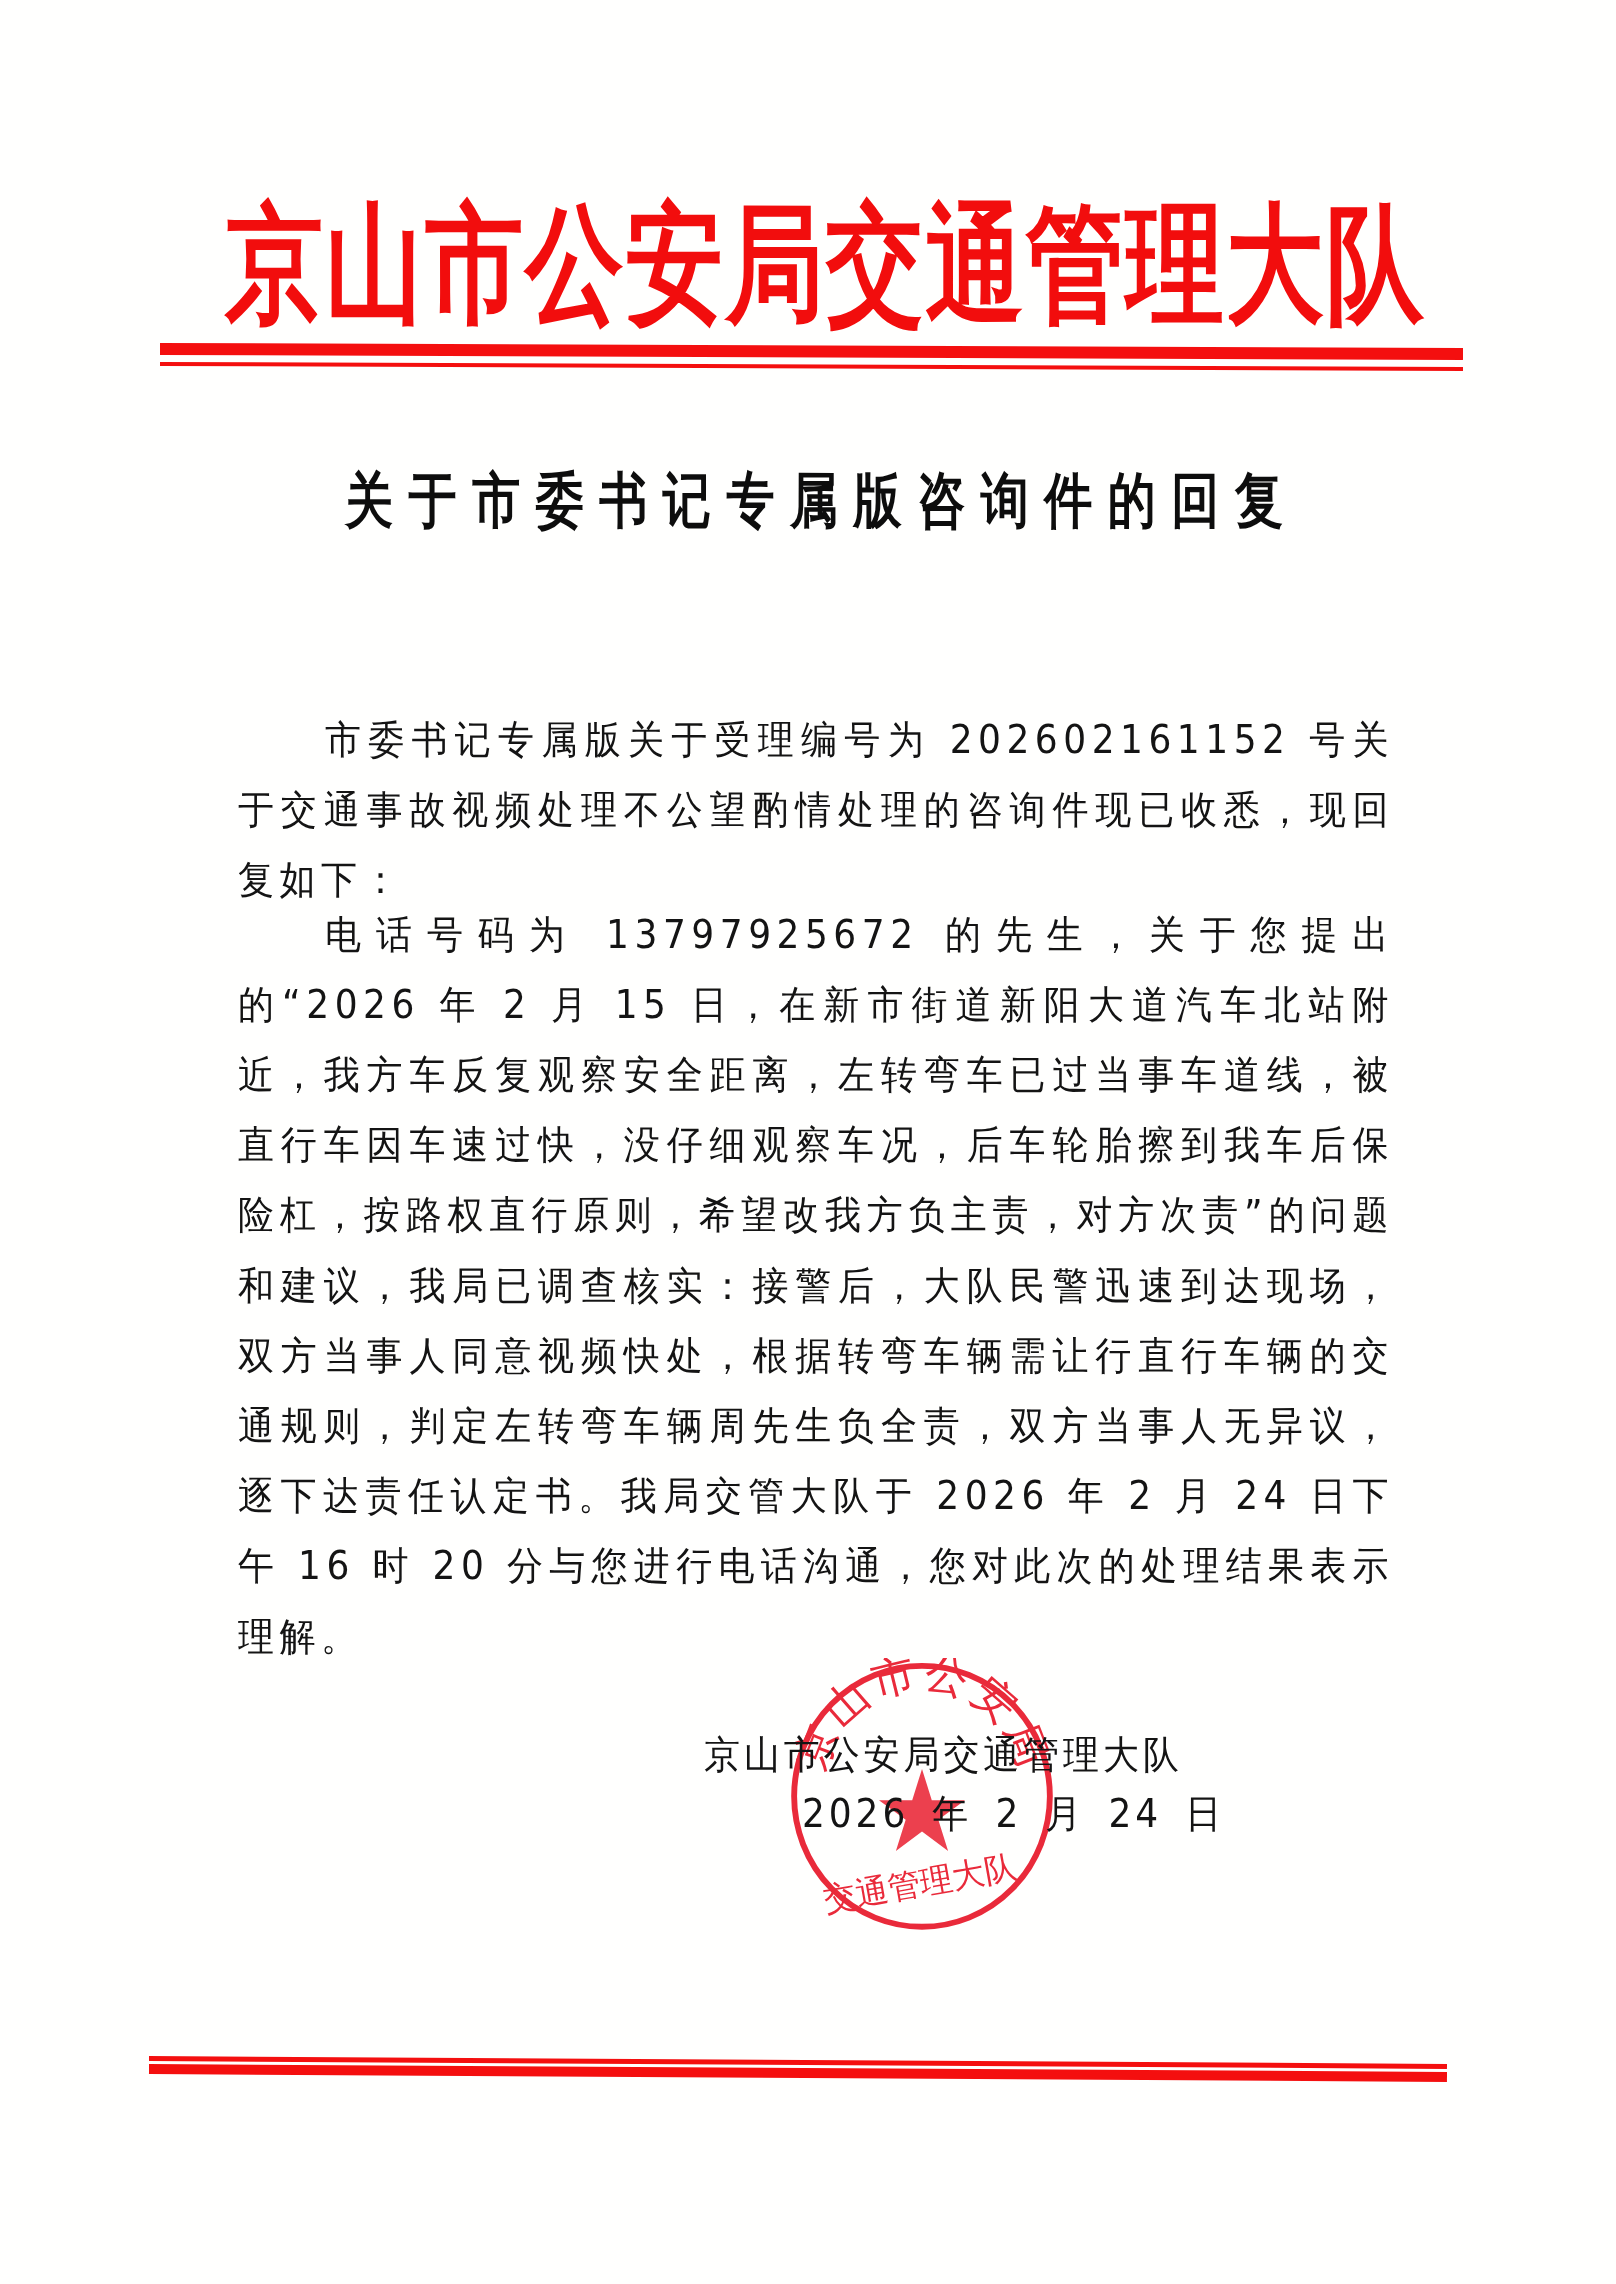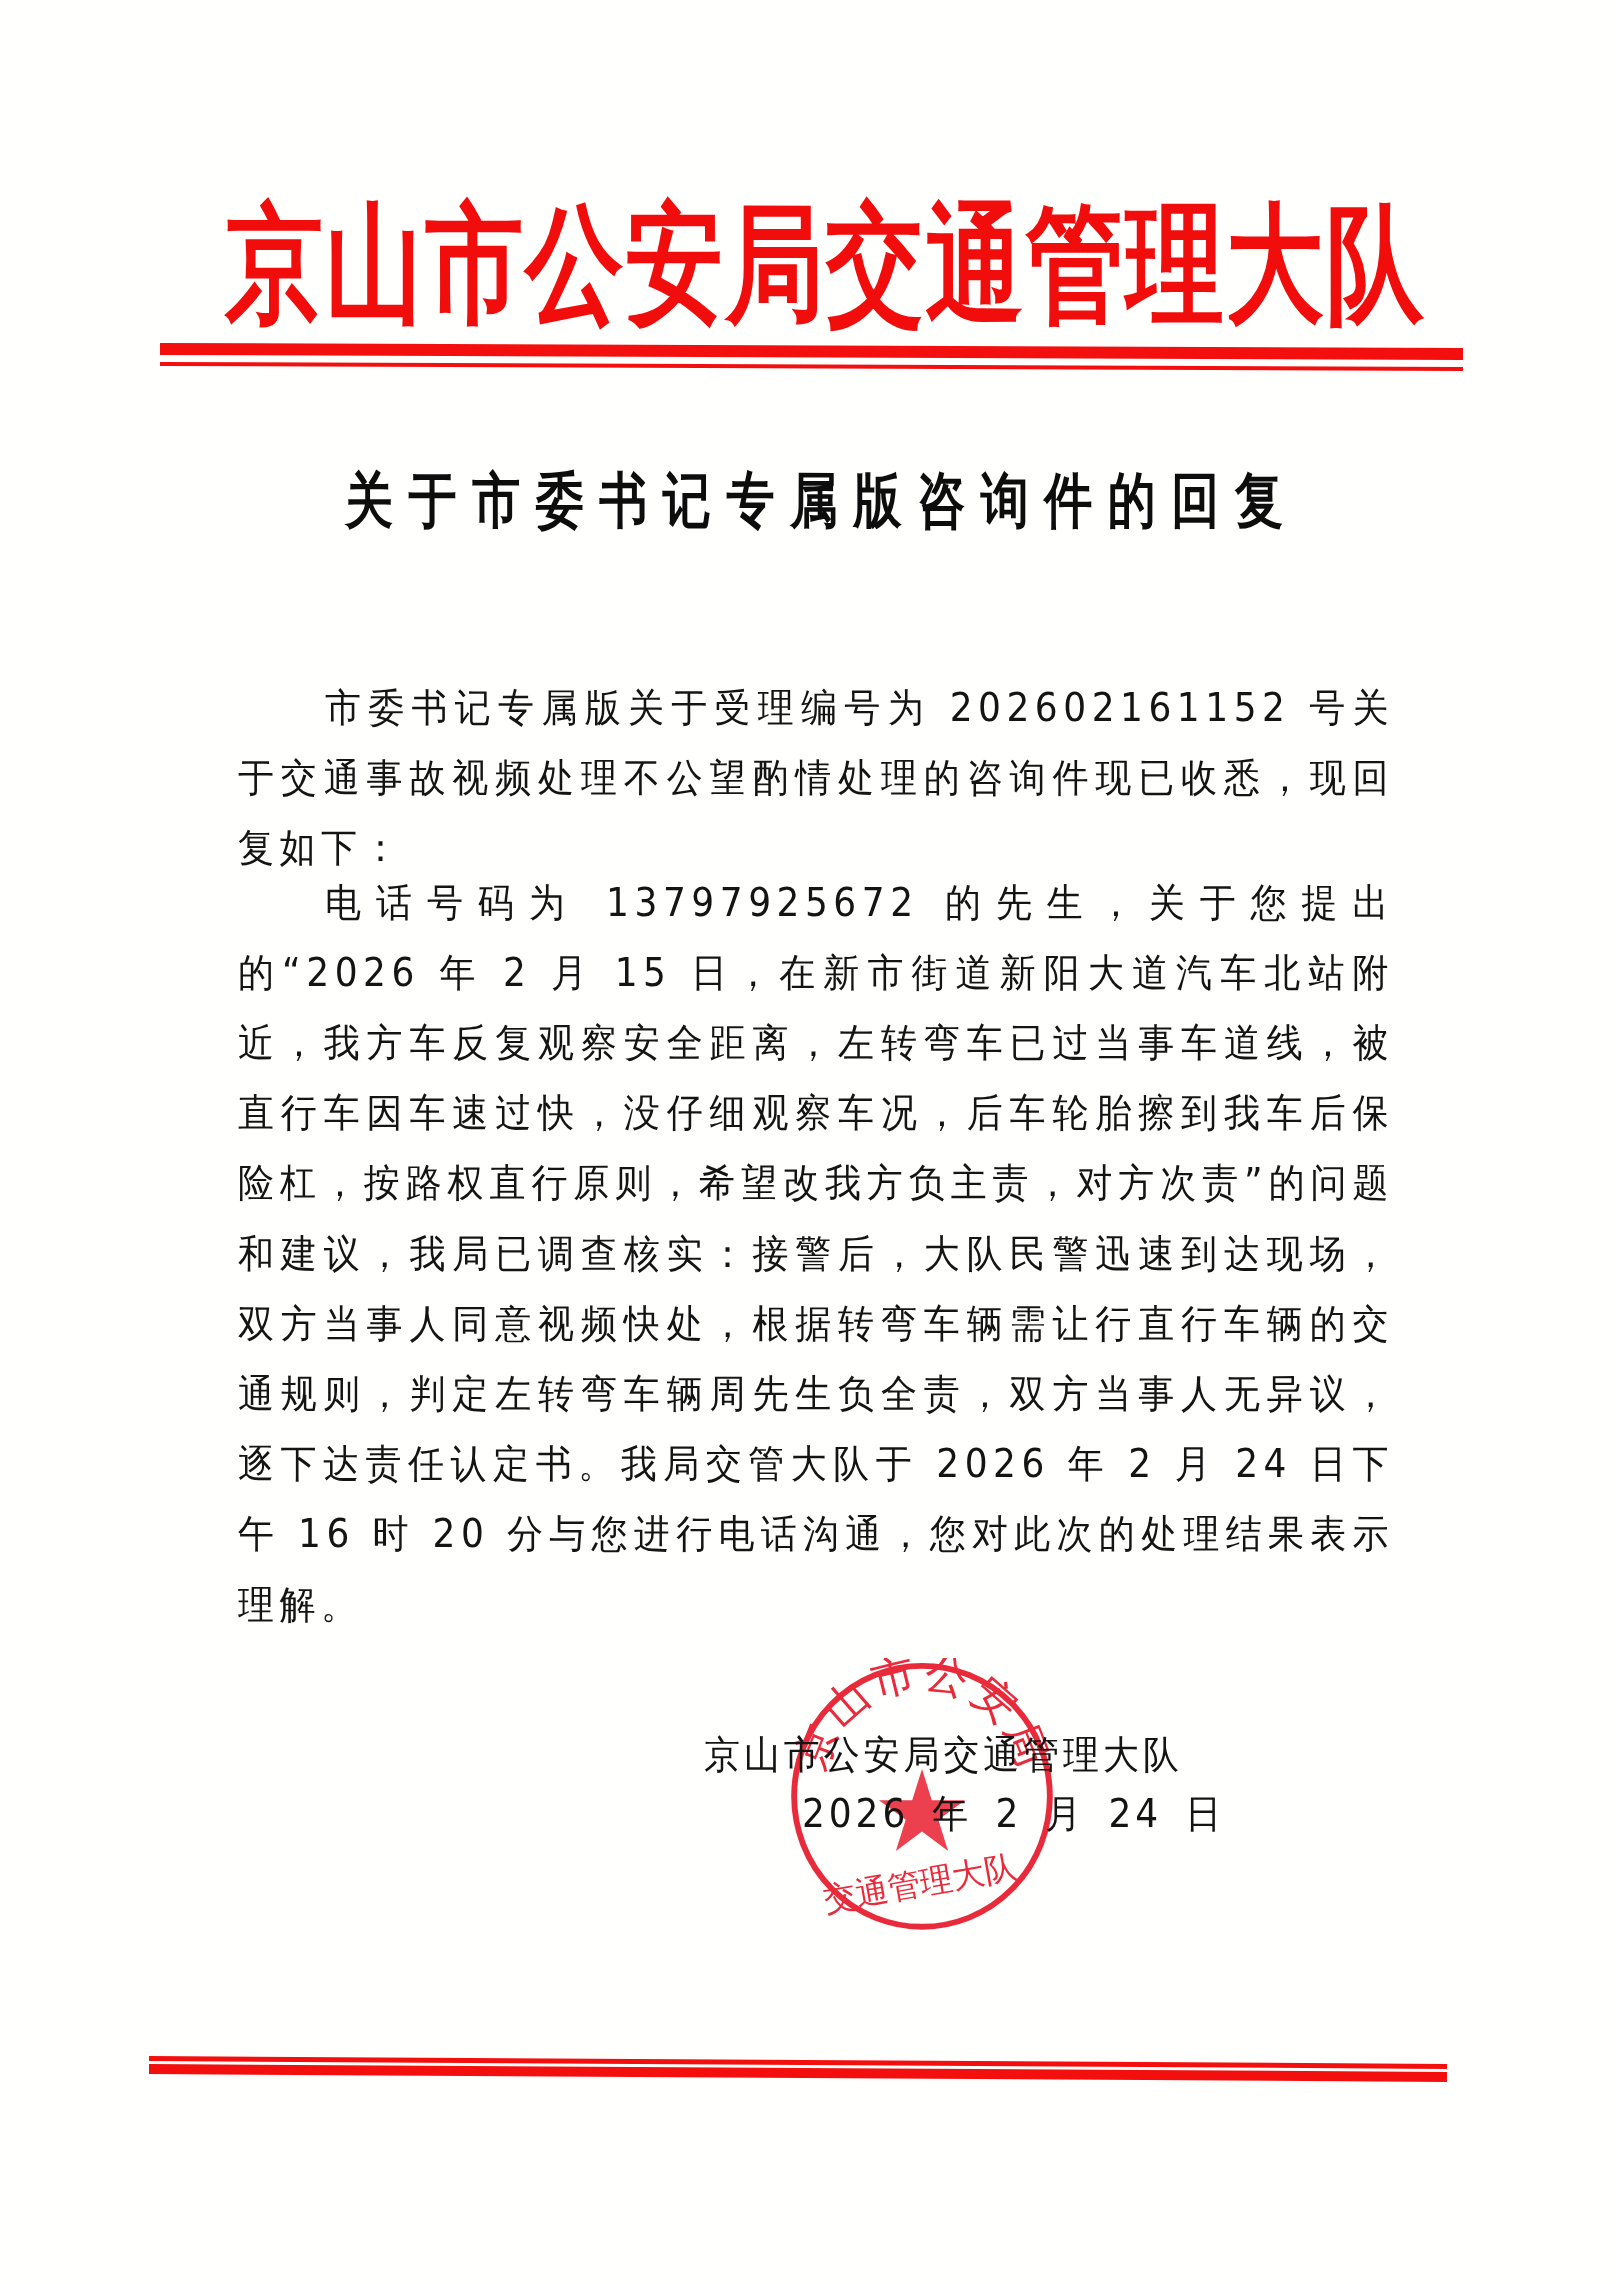--- a/index.html
+++ b/index.html
@@ -73,21 +73,21 @@
     color: #0d0d0d;
     transform: scaleY(1.25);
     width: 48px;
     text-align: center;
   }
 
   
   .body-text {
     position: absolute;
     left: 238px;
-    top: 672px;
+    top: 704px;
     width: 1156px;
   }
   .para {
     margin: 0;
     font-family: "DejaVu Sans", "Liberation Sans", sans-serif;
     font-size: 36px;
     line-height: 65px;
     letter-spacing: 5.5px;
     color: #141414;
     text-align: justify;

